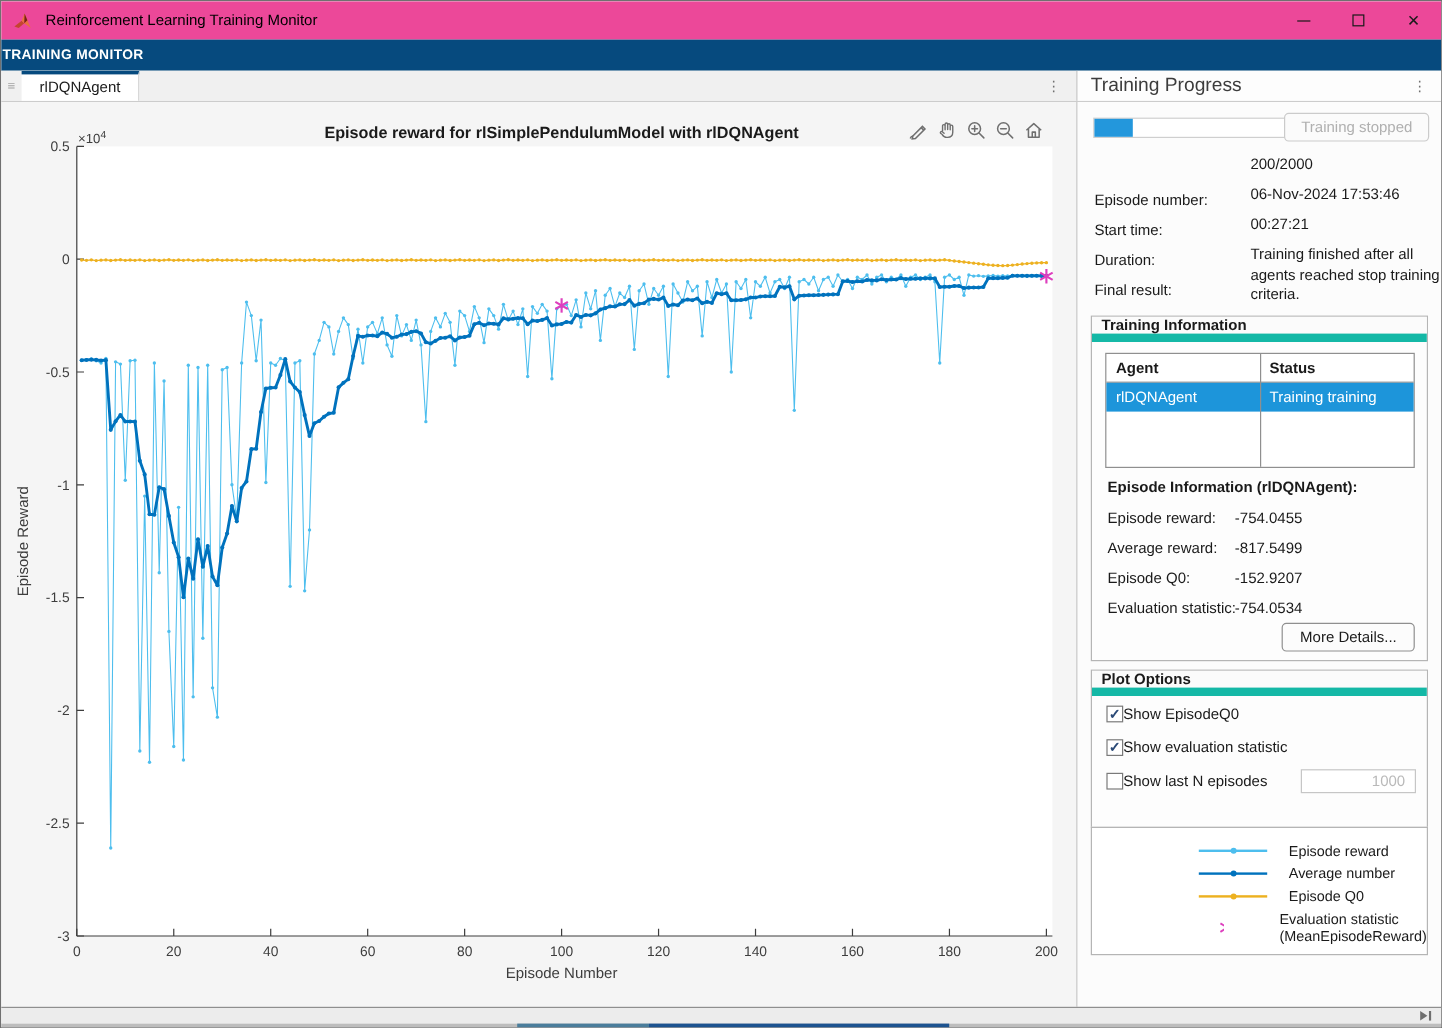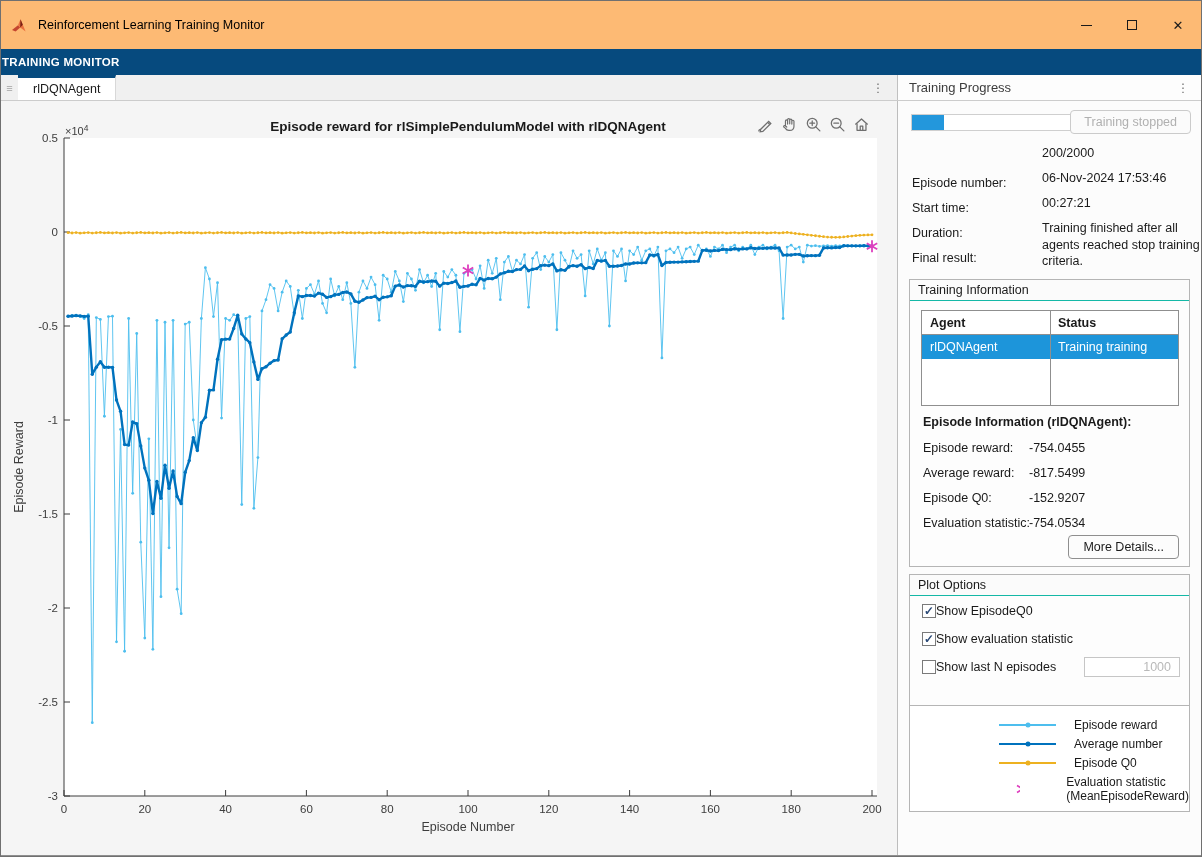--- a/index.html
+++ b/index.html
@@ -1,21 +1,21 @@
 <!DOCTYPE html>
 <html><head>
 <meta charset="utf-8">
 <style>
   * { margin:0; padding:0; box-sizing:border-box; }
   body { font-family:"Liberation Sans", sans-serif; background:#d0d0d0; }
   .window { width:1202px; height:857px; position:relative; background:#fff;
             border:1px solid #707070; overflow:hidden; font-size:12.5px; color:#1a1a1a; }
 
   
-  .titlebar { height:48px; display:flex; align-items:center; background:#fdba74; }
+  .titlebar { height:32px; display:flex; align-items:center; background:#ec4899; }
   .app-icon { margin-left:10px; width:18px; height:15px; }
   .title-text { margin-left:9px; font-size:12.5px; color:#000; }
   .win-controls { margin-left:auto; display:flex; height:100%; }
   .win-btn { width:46px; height:100%; display:flex; align-items:center; justify-content:center; }
   .glyph-min { width:11px; border-top:1.4px solid #1a1a1a; display:inline-block; }
   .glyph-max { width:10px; height:10px; border:1.2px solid #1a1a1a; display:inline-block; }
   .glyph-close::before { content:"✕"; font-size:13px; color:#1a1a1a; }
 
   
   .ribbon { height:26px; background:#064A7E; color:#fff; display:flex; align-items:center;
@@ -24,21 +24,21 @@
   
   .strip-row { height:26px; display:flex; border-bottom:1px solid #cccccc; background:#f0f0f0; }
   .strip-left { width:897px; display:flex; align-items:stretch; border-right:1px solid #c0c0c0; background:#f0f0f0; }
   .grip { width:17px; display:flex; align-items:center; justify-content:center; color:#a3a3a3; font-size:11px; }
   .grip::before { content:"≡"; }
   .doc-tab { background:#fff; border-top:3px solid #064A7E; border-right:1px solid #d8d8d8;
              padding:0 15px; display:flex; align-items:center; font-size:12.5px; color:#1a1a1a; }
   .strip-dots { margin-left:auto; margin-right:13px; display:flex; align-items:center; color:#6f6f6f; font-size:12px; }
   .strip-dots::before { content:"⋮"; }
   .strip-right { flex:1; display:flex; align-items:center; background:#fdfdfd; padding-left:11px;
-                 font-size:13px; color:#3c3c3c; }
+                 font-size:16px; color:#3c3c3c; }
   .strip-right .strip-dots { margin-right:12px; }
 
   
   .content { display:flex; height:754px; }
   .main-left { width:897px; position:relative; background:#f5f5f5; border-right:1px solid #bdbdbd; }
   .main-left svg.chart { position:absolute; left:0; top:0; }
   .ax-toolbar { position:absolute; top:14px; right:26px; display:flex; gap:5px; }
   .ax-btn { width:19px; height:19px; display:flex; align-items:center; justify-content:center; }
 
   .panel-right { flex:1; position:relative; background:#fcfcfc; }
@@ -47,22 +47,22 @@
                     border:1px solid #cfcfcf; background:#fff; }
   .progress-fill { height:100%; background:#2397DC; }
   .btn-ghost { position:absolute; right:10px; top:9px; height:24px; padding:0 13px;
                border:1px solid #cbcbcb; border-radius:4px; background:#fbfbfb;
                color:#b0b0b0; font-size:12.5px; display:flex; align-items:center; }
 
   .stat-label { position:absolute; left:14px;margin-top:31px; }
   .stat-value { position:absolute; left:144px; width:160px; line-height:1.32; }
 
   .group-box { position:absolute; left:11px; right:11px; border:1px solid #b5b5b5; background:#fdfdfd; }
-  .group-header { height:21px; border-bottom:1px solid #14b8a6; background:#fbfbfb;
-                  display:flex; align-items:center; padding-left:8px; font-weight:normal; font-size:12.5px;text-align:right; }
+  .group-header { height:21px; border-bottom:7px solid #14b8a6; background:#fbfbfb;
+                  display:flex; align-items:center; padding-left:8px; font-weight:bold; font-size:12.5px;text-align:right; }
 
   .ti-table { position:absolute; left:11px; right:10px; top:30px; height:96px;
               border:1px solid #8f8f8f; background:#fff; }
   .ti-divider { position:absolute; left:50%; top:0; bottom:0; width:1px; background:#8f8f8f; }
   .ti-thead { display:flex; height:24px; border-bottom:1px solid #8f8f8f; font-weight:bold; }
   .ti-thead > div, .ti-row > div { flex:1; display:flex; align-items:center; padding-left:8px; }
   .ti-row { display:flex; height:24px; }
   .ti-row.selected { background:#1D95DA; color:#fff; }
 
   .ep-info-title { position:absolute; left:13px; font-weight:bold; }

